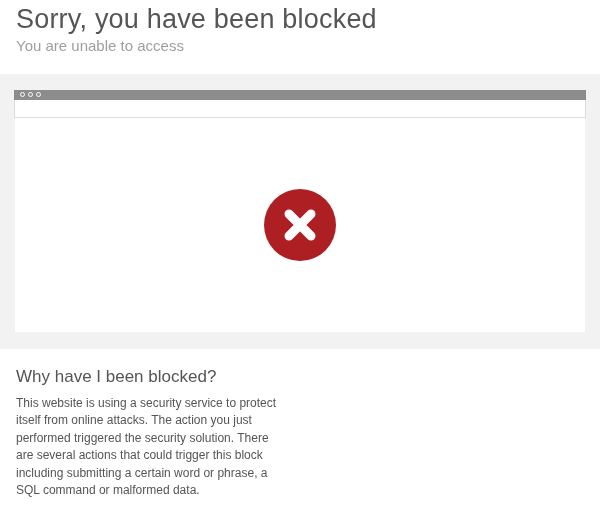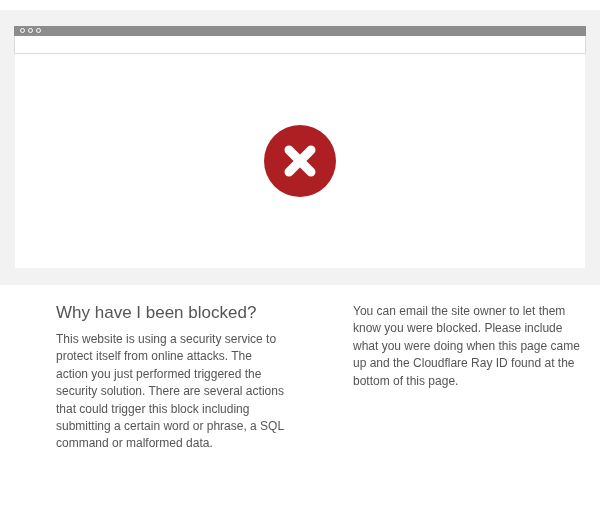--- a/index.html
+++ b/index.html
@@ -75,39 +75,43 @@
     align-items: center;
     justify-content: center;
   }
   .err-circle svg { display: block; }
   .illus-spacer { height: 14px; }
   .columns {
     display: flex;
     gap: 26px;
     padding: 18px 16px 10px 16px;
   }
-  .col { flex: 1 1 0; margin-left: 40px; }
+  .col { flex: 1 1 0; }
   .col h3 {
     font-size: 17px;
     font-weight: 400;
     color: #555;
     margin: 0 0 8px 0;
   }
   .col p {
     font-size: 12px;
     line-height: 1.45;
     color: #555;
     margin: 0;
   }
 </style>
 </head>
 <body>
 
 <div class="wrap">
 
+  <div class="header">
+    <h1 class="title">Sorry, you have been blocked</h1>
+    <h2 class="subtitle">You are unable to access</h2>
+  </div>
 
   <div class="illus-area">
     <div class="browser-mock">
       <div class="bm-top">
         <div class="bm-dots">
           <span class="bm-dot"></span>
           <span class="bm-dot"></span>
           <span class="bm-dot"></span>
         </div>
       </div>
@@ -123,17 +127,16 @@
     </div>
     <div class="illus-spacer"></div>
   </div>
 
   <div class="columns">
     <div class="col">
       <h3>Why have I been blocked?</h3>
       <p>This website is using a security service to protect itself from online attacks. The action you just performed triggered the security solution. There are several actions that could trigger this block including submitting a certain word or phrase, a SQL command or malformed data.</p>
     </div>
     <div class="col">
-      <p>You can email the site owner to let them know you were blocked. Please include what you were doing when this page came up and the Cloudflare Ray ID found at the bottom of this page.</p>
     </div>
   </div>
 
 </div>
 
 </body></html>

